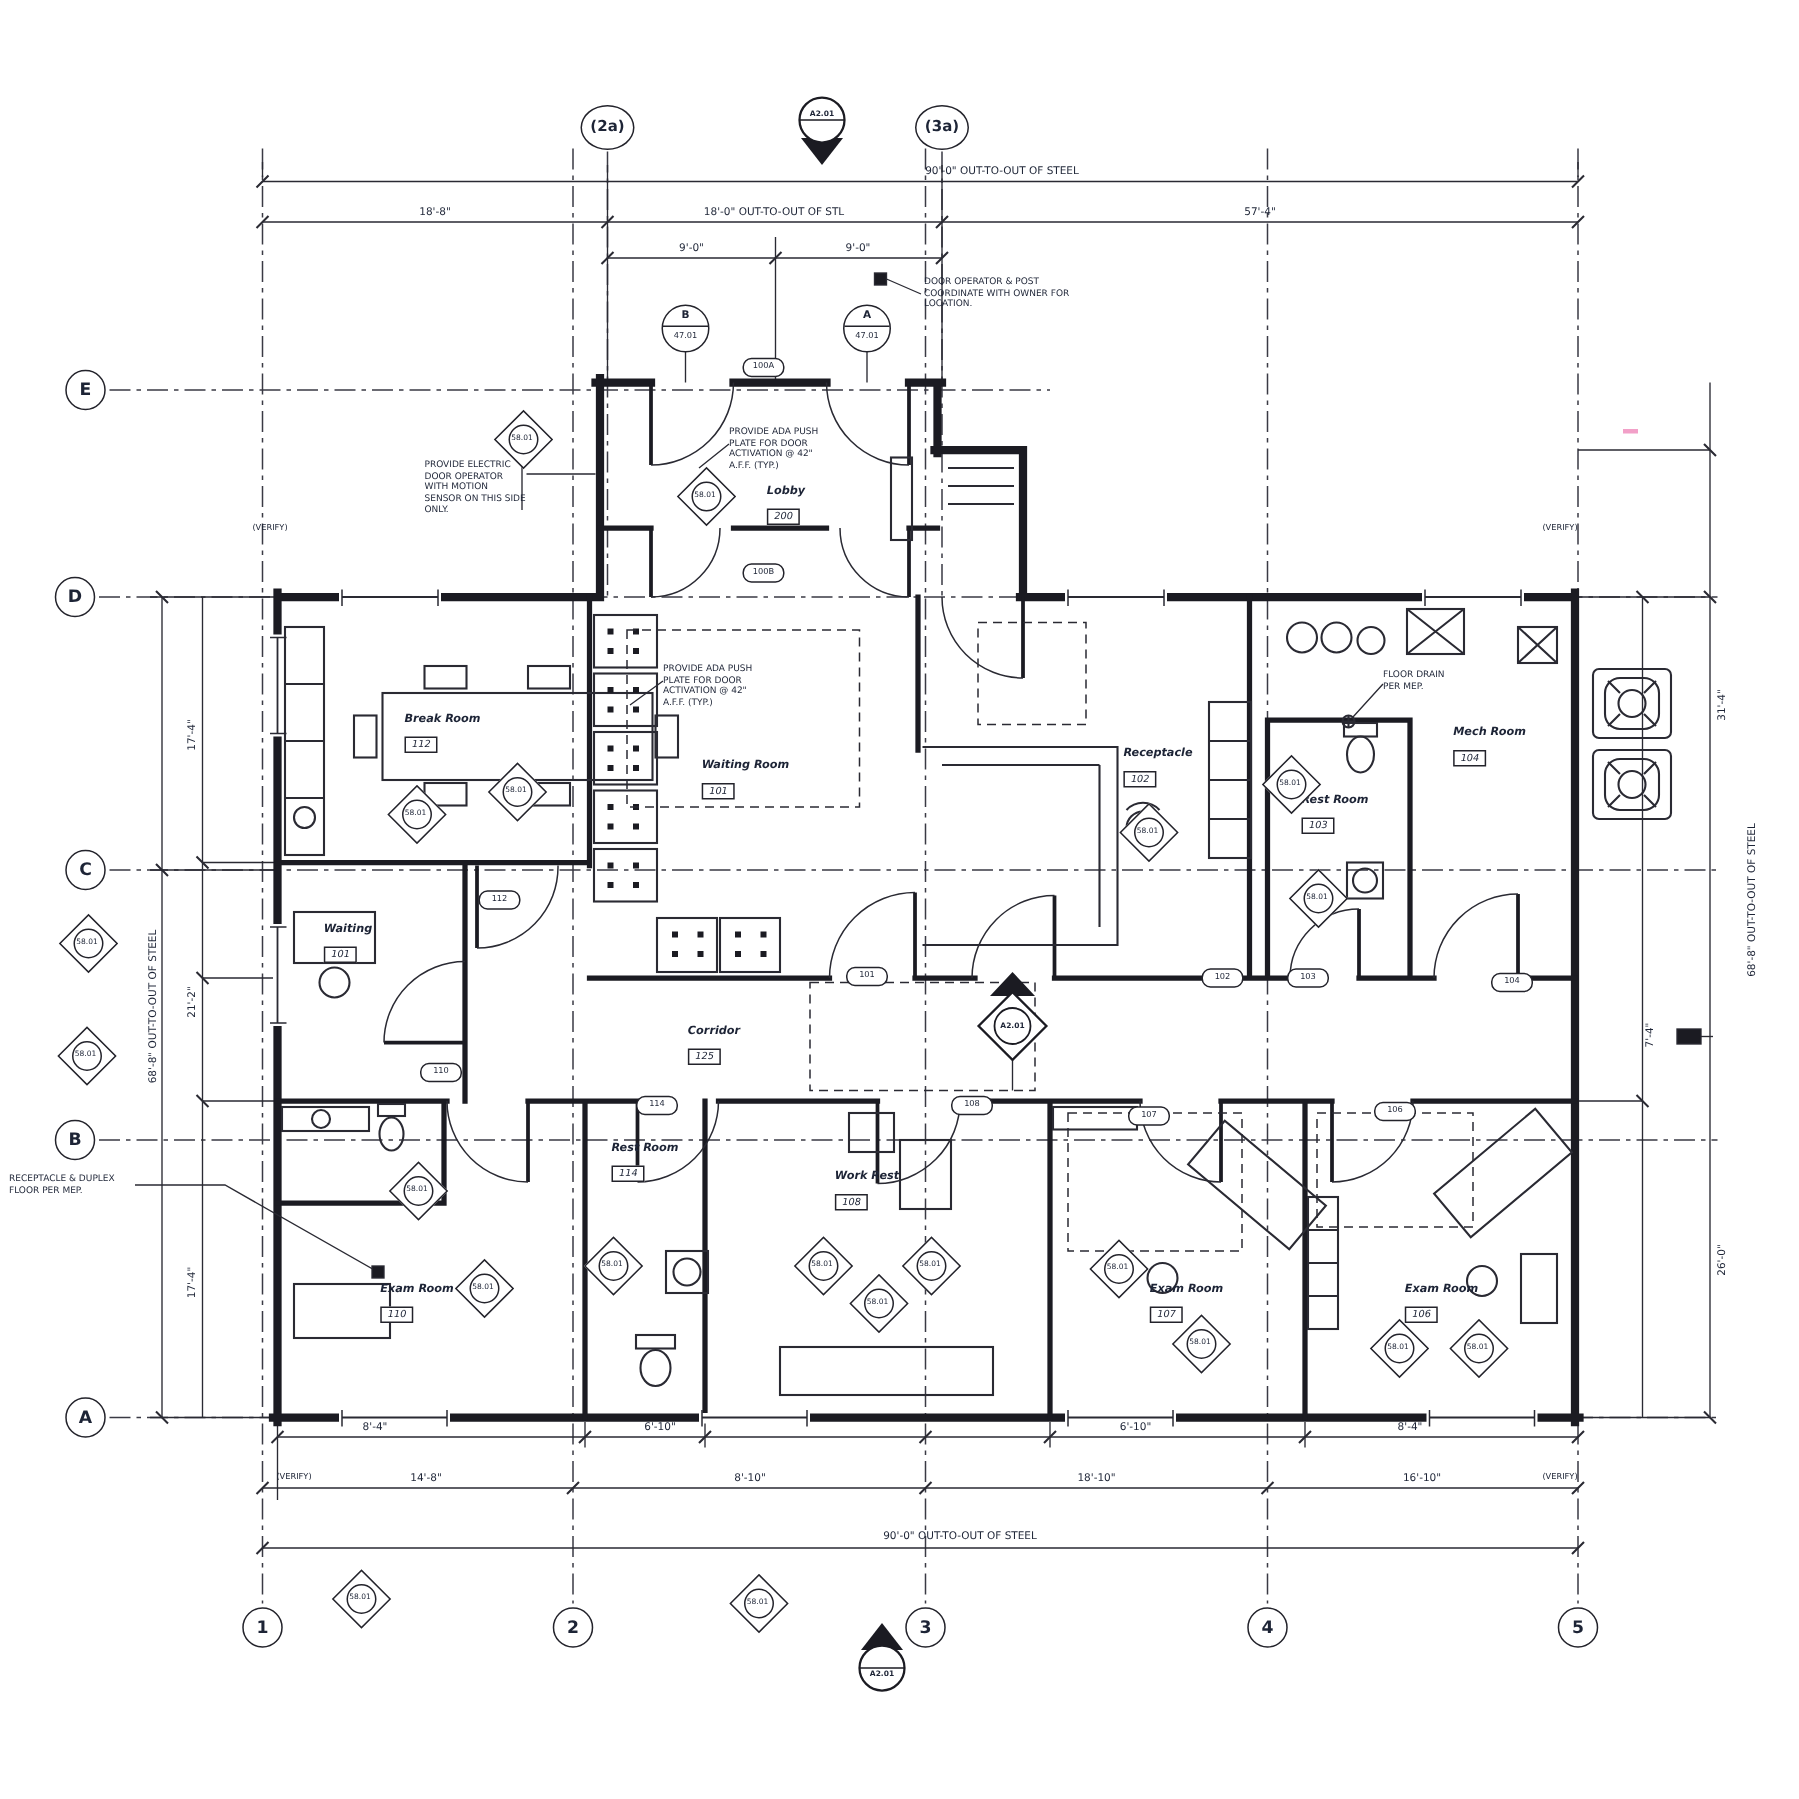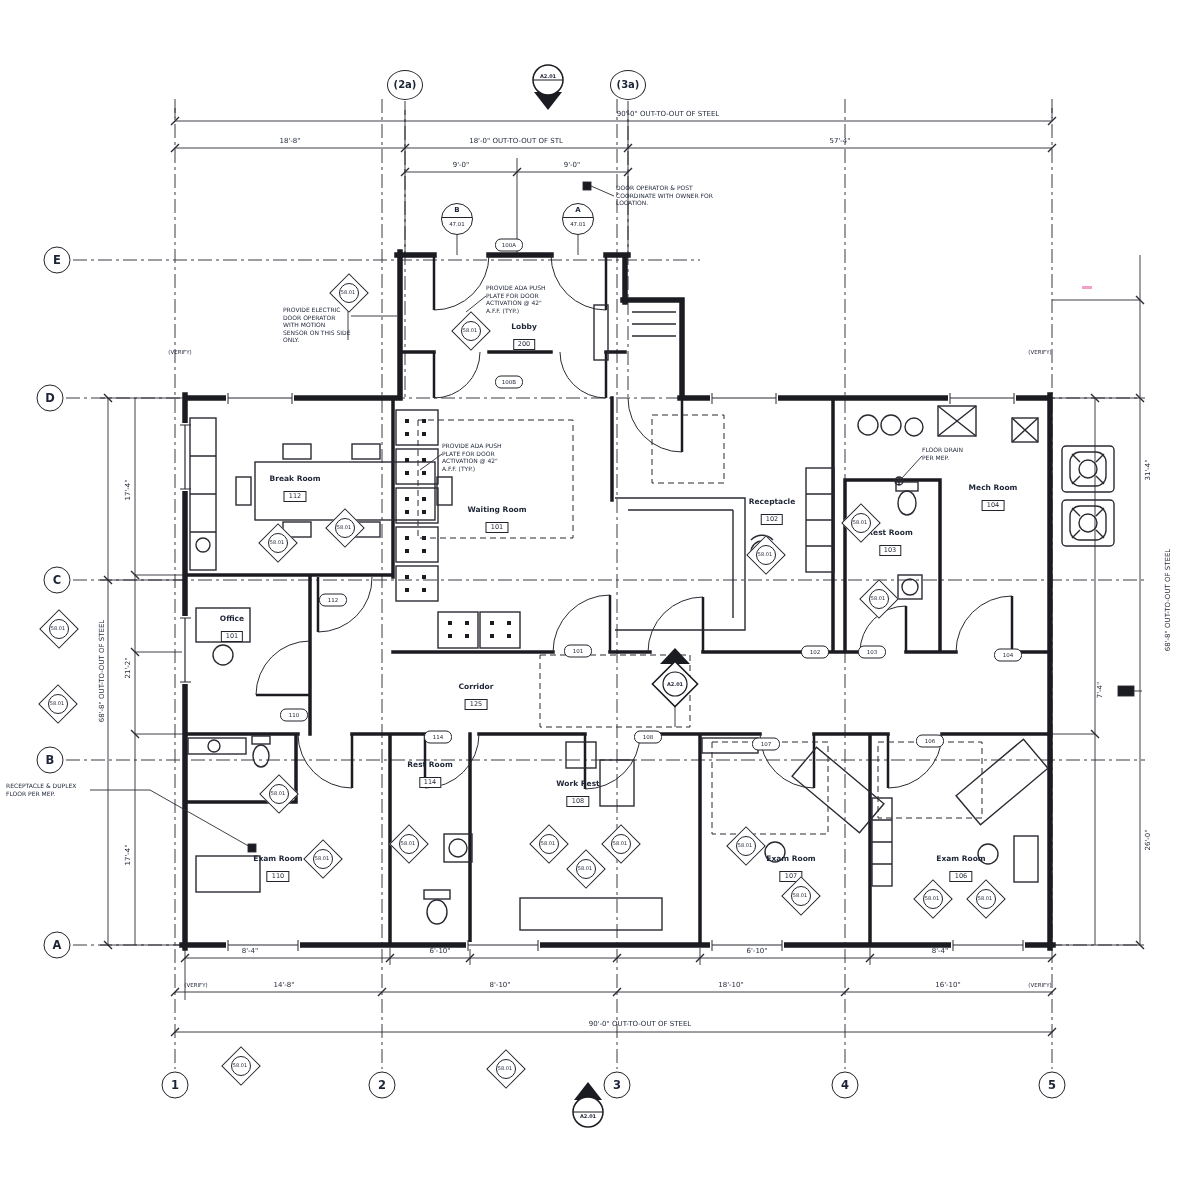--- a/index.html
+++ b/index.html
@@ -3,21 +3,21 @@
 <meta charset="utf-8">
 <style>
   html,body{margin:0;padding:0;background:#fff;}
   #canvas{position:relative;width:1199px;height:1199px;background:#ffffff;overflow:hidden;
           font-family:"DejaVu Sans",sans-serif;color:#1d2436;}
   svg{position:absolute;left:0;top:0;}
   .bubble{position:absolute;box-sizing:border-box;width:27px;height:27px;border:1.7px solid #23232b;
           border-radius:50%;background:#fff;text-align:center;font-size:11.5px;font-weight:bold;
           line-height:24px;transform:translate(-50%,-50%);color:#1d2436;}
   .bubble.top{width:36px;height:30px;font-size:10px;line-height:27px;border-radius:50%;}
-  .room{position:absolute;transform:translate(-50%,0);text-align:center;}
+  .room{position:absolute;transform:translate(-50%,0);font-style:italic;}
   .room-name{font-size:7.5px;font-weight:bold;white-space:nowrap;}
   .room-num{display:inline-block;margin-top:2px;padding:1px 4px;border:1px solid #23232b;
             font-size:6.5px;line-height:7px;background:#fff;}
   .dim{position:absolute;font-size:7px;white-space:nowrap;transform:translate(-50%,-50%);}
   .dim.v{transform:translate(-50%,-50%) rotate(-90deg);}
   .dim.tiny{font-size:5.5px;}
   .note{position:absolute;font-size:6px;line-height:1.25;text-transform:uppercase;}
   .keynote{position:absolute;width:0;height:0;}
   .kn-d{position:absolute;left:-13px;top:-13px;width:26px;height:26px;border:1.5px solid #23232b;
         background:#fff;transform:rotate(45deg);}
@@ -265,21 +265,21 @@
   <div class="room" style="left:772px;top:497px">
     <div class="room-name">Receptacle</div>
     <div class="room-num">102</div></div>
   <div class="room" style="left:890px;top:528px">
     <div class="room-name">Rest Room</div>
     <div class="room-num">103</div></div>
   <div class="room" style="left:993px;top:483px">
     <div class="room-name">Mech Room</div>
     <div class="room-num">104</div></div>
   <div class="room" style="left:232px;top:614px">
-    <div class="room-name">Office</div>
+    <div class="room-name">Waiting</div>
     <div class="room-num">101</div></div>
   <div class="room" style="left:476px;top:682px">
     <div class="room-name">Corridor</div>
     <div class="room-num">125</div></div>
   <div class="room" style="left:278px;top:854px">
     <div class="room-name">Exam Room</div>
     <div class="room-num">110</div></div>
   <div class="room" style="left:430px;top:760px">
     <div class="room-name">Rest Room</div>
     <div class="room-num">114</div></div>

